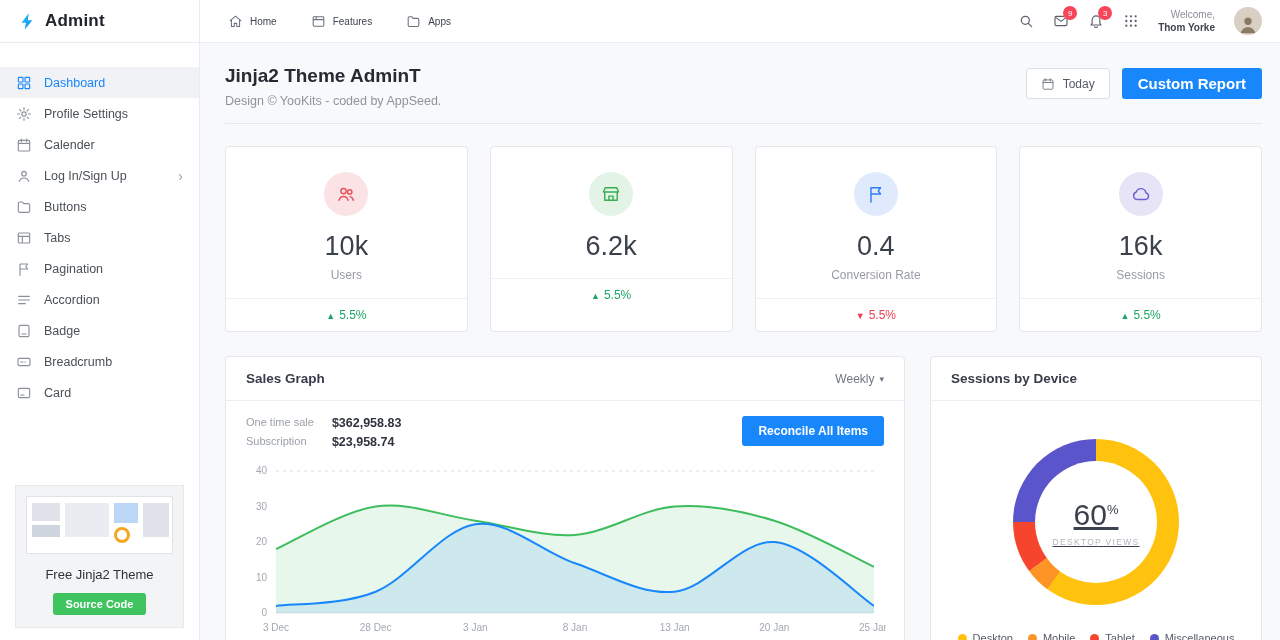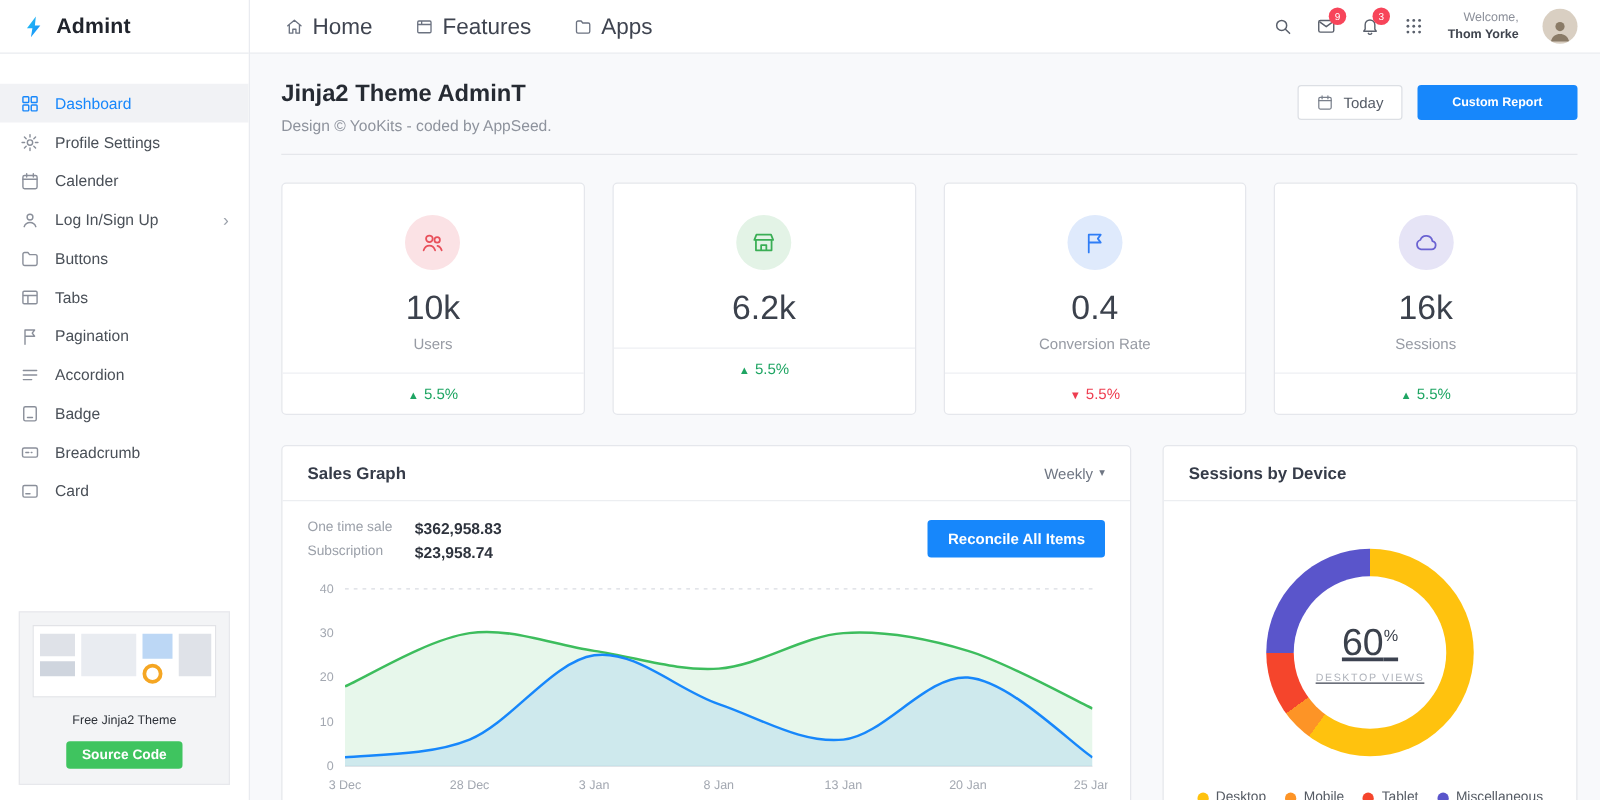--- a/index.html
+++ b/index.html
@@ -19,44 +19,44 @@
   .nav-chev { margin-left:auto; color:#9aa0aa; font-size:14px; line-height:1; }
   .promo { margin:10px 15px 12px; background:#f3f4f6; border:1px solid #e7e8ec; text-align:center; padding:10px 10px 12px; }
   .promo-img { height:58px; background:#fff; border:1px solid #e2e3e7; position:relative; margin-bottom:13px; overflow:hidden; }
   .pm { position:absolute; background:#dfe2e8; }
   .pm1 { left:5px; top:6px; width:28px; height:18px; }
   .pm2 { left:5px; top:28px; width:28px; height:12px; background:#cfd5de; }
   .pm3 { left:38px; top:6px; width:44px; height:34px; background:#e9ecf1; }
   .pm4 { left:87px; top:6px; width:24px; height:20px; background:#bcd7f5; }
   .pm5 { left:116px; top:6px; width:26px; height:34px; }
   .pm6 { left:87px; top:30px; width:16px; height:16px; background:#fff; border:3px solid #f5a623; border-radius:50%; }
-  .promo-title { font-size:10px; color:#2d3138; margin-bottom:11px; }
+  .promo-title { font-size:13px; color:#2d3138; margin-bottom:11px; }
   .promo-btn { background:#3fc45f; color:#fff; font-size:11px; font-weight:bold; padding:5px 13px; border:none; border-radius:3px; cursor:pointer; }
 
   
   .right { flex:1; display:flex; flex-direction:column; min-width:0; }
   .topnav { height:43px; flex:none; background:#fff; border-bottom:1px solid #e9ebf0; display:flex; align-items:center; padding:0 18px 0 28px; }
-  .topnav-item { display:flex; align-items:center; gap:7px; font-size:18px; color:#3f4450; margin-right:34px; cursor:pointer; }
+  .topnav-item { display:flex; align-items:center; gap:7px; font-size:10px; color:#3f4450; margin-right:34px; cursor:pointer; }
   .topnav-item .ic { color:#6b7280; }
   .topnav-right { margin-left:auto; display:flex; align-items:center; gap:19px; }
   .icon-btn { position:relative; color:#5a606c; cursor:pointer; display:flex; }
   .badge { position:absolute; top:-7px; right:-8px; background:#f7455a; color:#fff; min-width:14px; height:14px; border-radius:7px; font-size:8px; display:flex; align-items:center; justify-content:center; padding:0 2px; }
   .welcome { text-align:right; font-size:10px; color:#8b8f99; line-height:1.3; }
   .welcome-name { display:block; color:#3e434d; font-weight:bold; font-size:10px; }
   .avatar { width:28px; height:28px; border-radius:50%; background:#d9cfc2; overflow:hidden; display:flex; align-items:flex-end; justify-content:center; cursor:pointer; }
 
   
   main { flex:1; padding:22px 18px 0 25px; overflow:hidden; }
   .page-head { display:flex; align-items:flex-start; }
   .page-title { font-size:19px; font-weight:bold; color:#262b33; }
   .page-sub { font-size:12.5px; color:#8e939d; margin-top:7px; }
   .head-actions { margin-left:auto; display:flex; gap:12px; margin-top:3px; }
   .btn-today { display:flex; align-items:center; gap:8px; background:#fff; border:1px solid #dcdfe4; border-radius:3px; padding:6px 14px; font-size:12px; color:#555b66; cursor:pointer; font-family:inherit; }
   .btn-today .ic { color:#7a808c; }
-  .btn-primary { background:#1787fb; color:#fff; border:none; border-radius:3px; font-size:10px; font-weight:bold; padding:7px 28px; cursor:pointer; font-family:inherit; }
+  .btn-primary { background:#1787fb; color:#fff; border:none; border-radius:3px; font-size:15px; font-weight:bold; padding:7px 16px; cursor:pointer; font-family:inherit; }
   .head-divider { border-bottom:1px solid #e5e7eb; margin:15px 0 22px; }
 
   .stats-row { display:flex; gap:22px; margin-bottom:24px; }
   .stat-card { flex:1; background:#fff; border:1px solid #e5e7ec; border-radius:4px; text-align:center; }
   .stat-body { padding:25px 0 16px; }
   .stat-icon { width:44px; height:44px; border-radius:50%; margin:0 auto 15px; display:flex; align-items:center; justify-content:center; }
   .stat-value { font-size:27px; color:#3b414c; }
   .stat-label { font-size:12px; color:#979ba4; margin-top:6px; }
   .stat-foot { border-top:1px solid #eef0f3; padding:9px 0; font-size:12px; }
   .stat-arrow { font-size:9px; margin-right:4px; }

